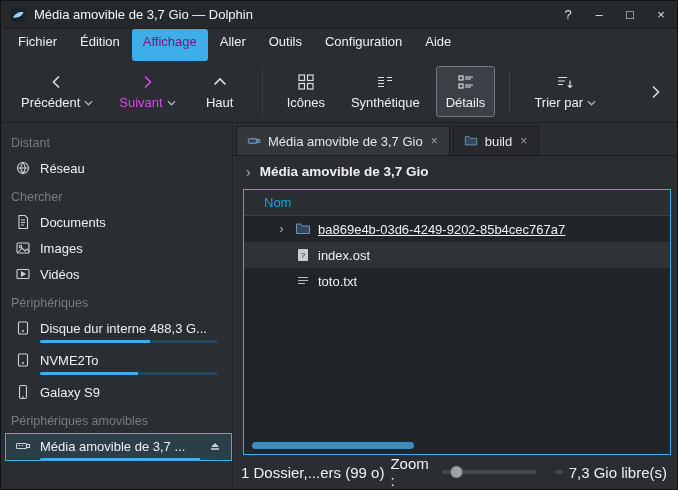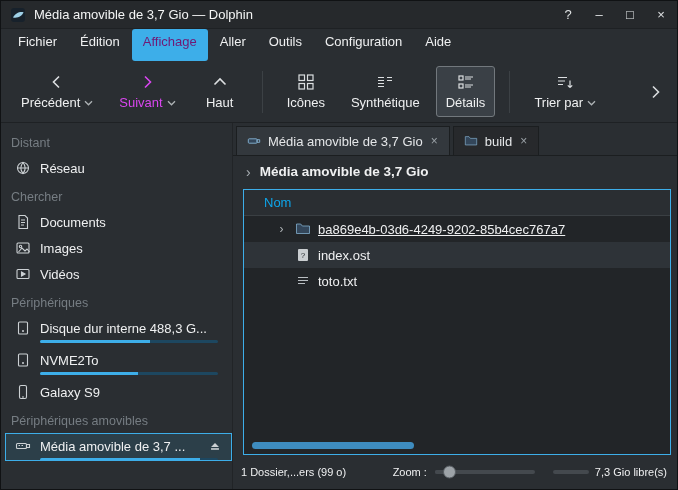--- a/index.html
+++ b/index.html
@@ -56,21 +56,21 @@
   .view-header { flex: 0 0 26px; display: flex; align-items: center; padding-left: 20px; background: #2a2e32; border-bottom: 1px solid #3a3f43; color: #0ea5e9; }
   .rows { flex: 1; }
   .frow { height: 26px; display: flex; align-items: center; gap: 7px; padding-left: 31px; }
   .frow.hover { background: #2e3338; }
   .expander { width: 13px; color: #aeb3b6; font-size: 12px; text-align: center; line-height: 1; }
   .exp-spacer { width: 13px; flex: 0 0 13px; }
   .fname { white-space: nowrap; }
   .fname.focused { text-decoration: underline; }
   .hscroll { position: absolute; left: 8px; bottom: 5px; width: 162px; height: 7px; border-radius: 3.5px; background: #3e8cbf; }
   
-  .statusbar { flex: 0 0 34px; display: flex; align-items: center; padding: 0 10px 0 8px; gap: 6px; font-size: 11px; }
+  .statusbar { flex: 0 0 34px; display: flex; align-items: center; padding: 0 10px 0 8px; gap: 6px; font-size: 15px; }
   .sb-summary { white-space: nowrap; }
   .sb-zoom { display: flex; align-items: center; gap: 8px; margin-left: auto; justify-content: space-between; }
   .slider { width: 100px; height: 4px; background: #44494e; border-radius: 2px; position: relative; }
   .slider .fill { height: 100%; background: #44494e; border-radius: 2px; position: relative; }
   .knob { position: absolute; right: -7px; top: 50%; transform: translateY(-50%); width: 13px; height: 13px; border-radius: 50%; background: #9da3a8; border: 1px solid #585e63; }
   .freebar { width: 36px; height: 4px; background: #44494e; border-radius: 2px; margin-left: 12px; }
   .sb-free { white-space: nowrap; }
   svg { display: block; }
 </style>
 </head>

